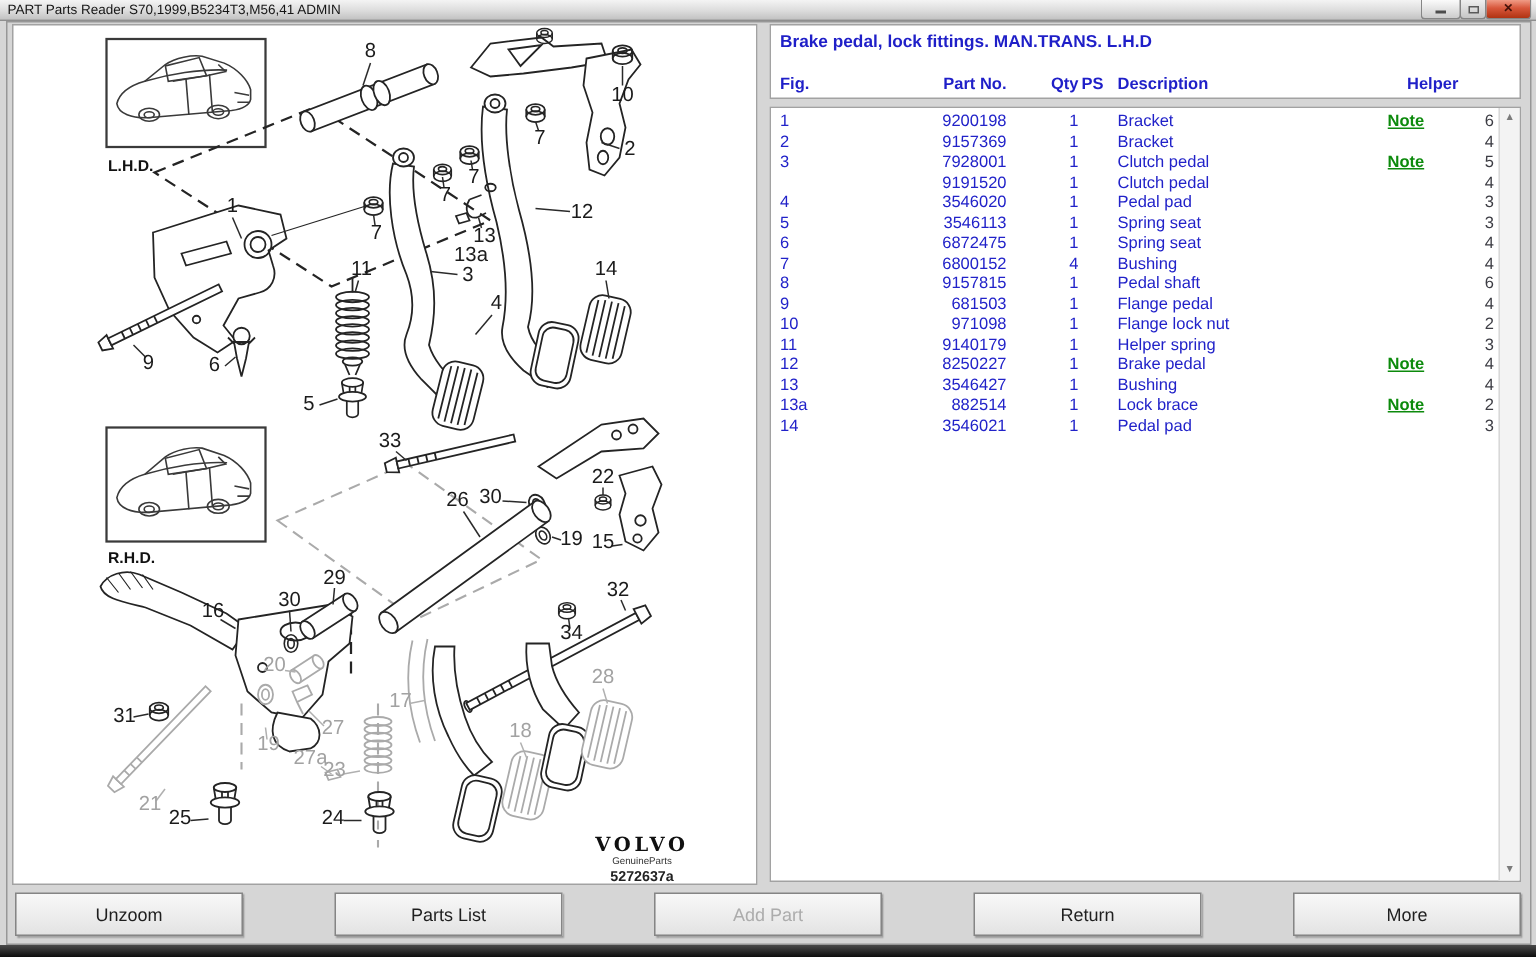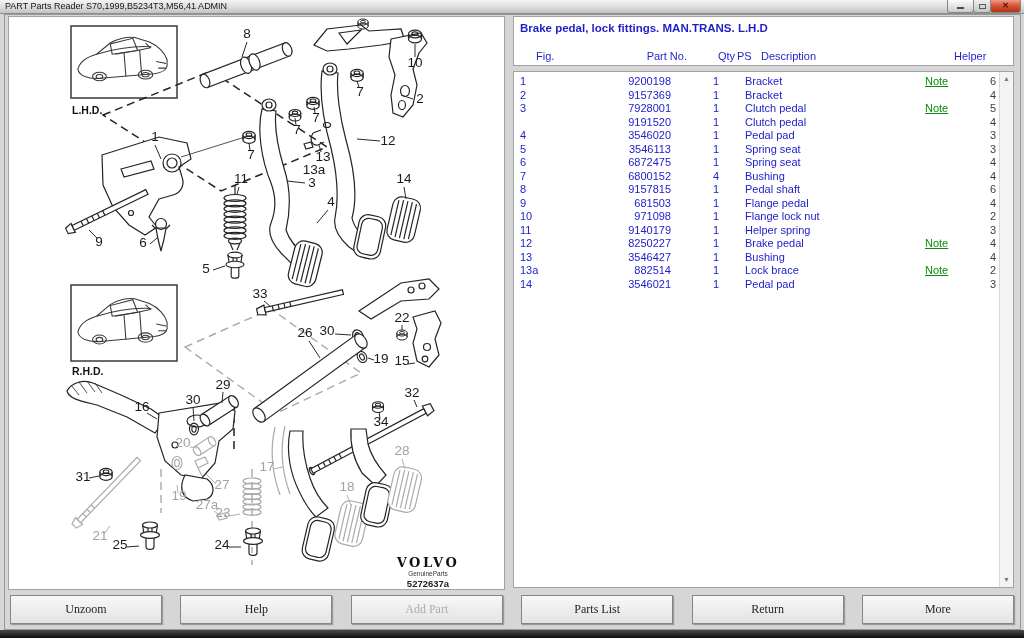--- a/index.html
+++ b/index.html
@@ -22,42 +22,42 @@
 .frame{position:absolute;left:4px;right:3px;top:14px;bottom:8px;border:1px solid #979797;background:#d6d6d6}
 .bottomstrip{position:absolute;left:0;right:0;bottom:0;height:8px;background:linear-gradient(#4a4a4a,#0d0d0d)}
 
 .panel{position:absolute;background:#fff;border:1px solid #a2a2a2}
 .diagram-panel{left:8px;top:16px;width:497px;height:574px}
 .hdr-panel{left:513px;top:16px;width:501px;height:50px}
 .tbl-panel{left:513px;top:71px;width:501px;height:517px}
 .ptitle{color:#1f1fc8;font-weight:bold;font-size:11.5px;padding:5px 0 0 6px;white-space:nowrap}
 
 .grid{display:grid;grid-template-columns:60px 97px 48px 24px 182px 60px 1fr;font-size:11px;align-items:center}
-.cols{position:absolute;left:16px;right:14px;bottom:3px;color:#1f1fc8;font-weight:normal}
+.cols{position:absolute;left:0;right:14px;bottom:3px;color:#1f1fc8;font-weight:bold}
 .c-fig{padding-left:6px}
 .c-part{text-align:right}
 .c-qty{text-align:right}
 .c-ps{padding-left:2px}
 .c-desc{padding-left:2px}
 .c-notes{padding-left:0}
 .hd-notes{padding-left:13px}
 .rows{position:absolute;top:3px;left:0;right:14px}
 .prow{height:13.5px;line-height:13.5px;color:#2122c9}
 .prow span{overflow:hidden;white-space:nowrap}
-.note-link{color:#0c8a0c;font-weight:normal;text-decoration:underline;cursor:pointer}
+.note-link{color:#0c8a0c;font-weight:bold;text-decoration:underline;cursor:pointer}
 .c-num{text-align:right;padding-right:3px;color:#3d3d44}
 
 .vscroll{position:absolute;top:0;right:0;bottom:0;width:14px;background:#f3f3f3;border-left:1px solid #d8d8d8}
 .sarrow{position:absolute;left:0;right:0;text-align:center;font-size:7px;color:#7b7b7b;line-height:8px}
 .sa-up{top:3px}.sa-down{bottom:3px}
 
 .btnbar{position:absolute;left:0;right:0;top:594px;height:31px;display:flex;justify-content:space-between;padding:1px 10px 0}
 .btn{width:152px;height:29px;background:linear-gradient(#f8f8f8,#e3e3e3);border:1px solid #858585;
  box-shadow:1px 1px 1px rgba(0,0,0,.28);font-size:12px;color:#1f1f1f;
- display:flex;align-items:center;justify-content:center;font-family:Liberation Serif, serif;cursor:pointer}
+ display:flex;align-items:center;justify-content:center;font-family:Liberation Sans, sans-serif;cursor:pointer}
 .btn.disabled{color:#acacac;cursor:default}
 
 svg{display:block}
 .k{stroke:#242424;fill:none;stroke-width:1.2}
 .kf{stroke:#242424;fill:#fff;stroke-width:1.2}
 .g{stroke:#aaaaaa;fill:none;stroke-width:1.2}
 .gf{stroke:#aaaaaa;fill:#fff;stroke-width:1.2}
 .thin{stroke-width:.8}
 .dash{stroke-dasharray:8 5;stroke-width:1.5}
 .gdash{stroke-dasharray:8 5;stroke-width:1.4}
@@ -575,20 +575,19 @@
       </div>
     </div>
   <div class="vscroll">
     <div class="sarrow sa-up">▲</div>
     <div class="sarrow sa-down">▼</div>
   </div>
 </div>
 
 <div class="btnbar">
     <div class="btn">Unzoom</div>
-    <div class="btn">Help</div>
+    <div class="btn">Parts List</div>
     <div class="btn disabled">Add Part</div>
-    <div class="btn">Parts List</div>
     <div class="btn">Return</div>
     <div class="btn">More</div>
   </div>
 
 <div class="bottomstrip"></div>
 
 </body></html>

